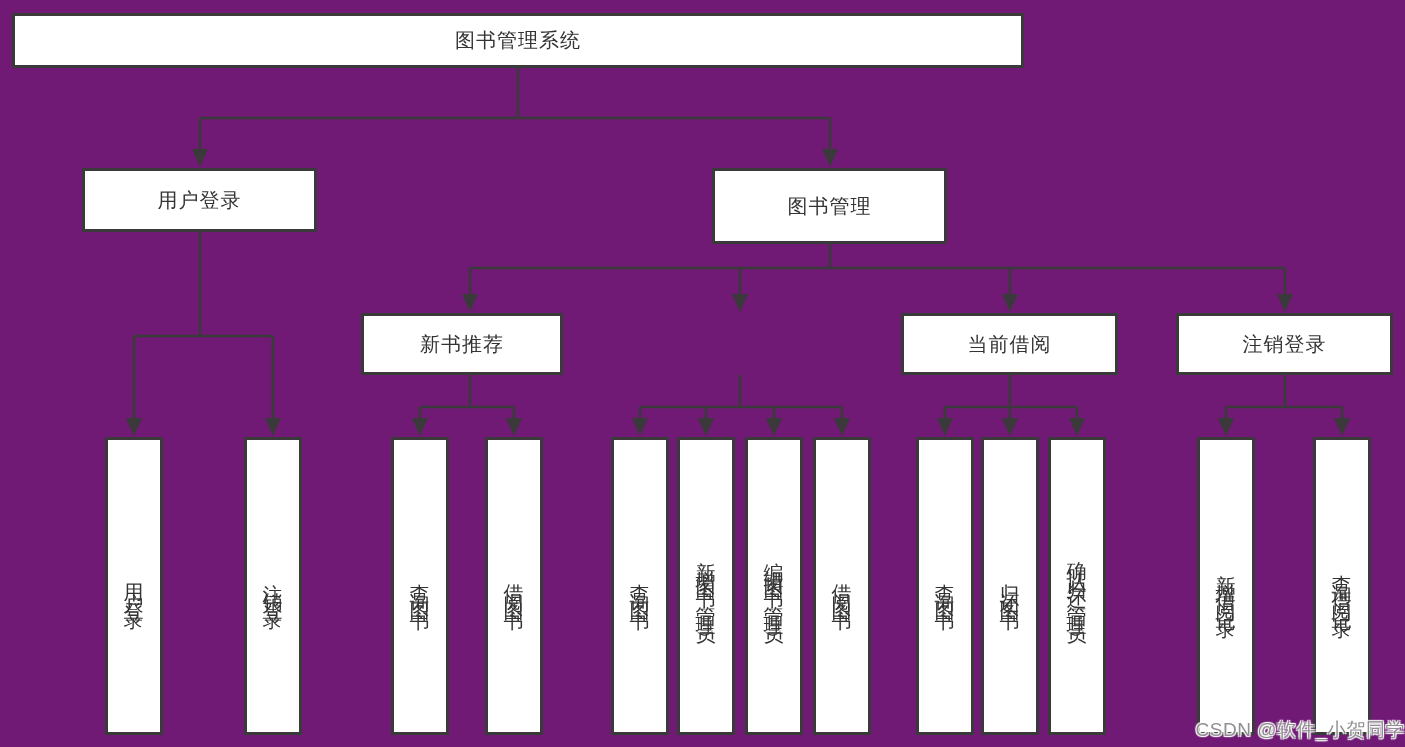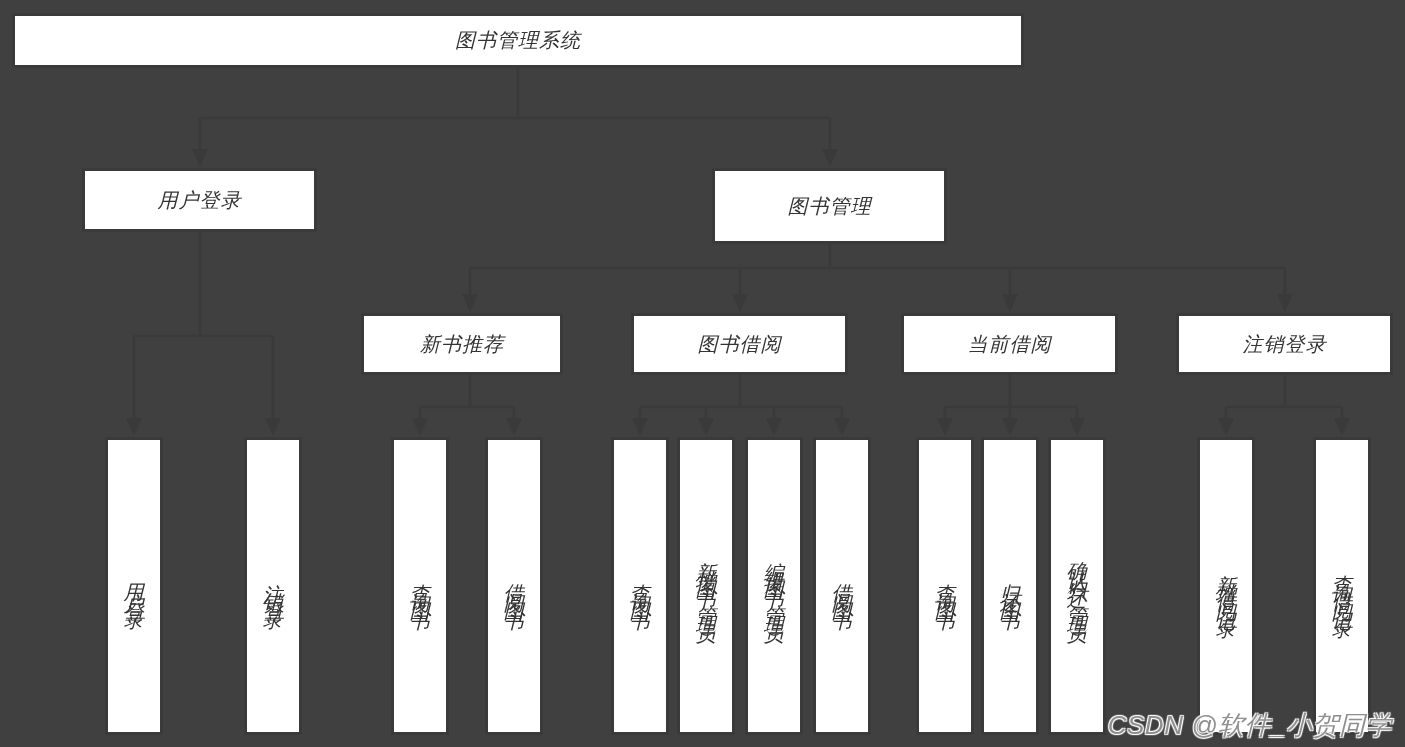--- a/index.html
+++ b/index.html
@@ -5,23 +5,22 @@
   html, body {
     margin: 0;
     padding: 0;
     background: #ffffff;
     font-family: "Liberation Sans", sans-serif;
   }
   .stage {
     position: relative;
     width: 1405px;
     height: 747px;
-    background: #404040;
+    background: #701a75;
     overflow: hidden;
-    font-style: italic;
   }
   .wires {
     position: absolute;
     left: 0;
     top: 0;
     z-index: 1;
   }
   .box {
     position: absolute;
     box-sizing: border-box;
@@ -43,23 +42,23 @@
   }
   .box.v .vtxt {
     writing-mode: vertical-rl;
     text-orientation: mixed;
     letter-spacing: 9px;
     line-height: 1;
     white-space: nowrap;
   }
   .watermark {
     position: absolute;
-    right: 13px;
+    right: 0;
     bottom: 4px;
-    font-size: 26px;
+    font-size: 19px;
     color: #8f8f8f;
     letter-spacing: 0.5px;
     white-space: nowrap;
     text-shadow: 1px 1px 1px #ffffff, -1px -1px 1px #ffffff, 1px -1px 1px #ffffff, -1px 1px 1px #ffffff;
     z-index: 3;
   }
 </style>
 </head>
 <body>
 
@@ -123,23 +122,20 @@
   <div class="box h" style="left:82px;top:168px;width:235px;height:64px">
     <span>用户登录</span>
   </div>
   <div class="box h" style="left:712px;top:168px;width:235px;height:76px">
     <span>图书管理</span>
   </div>
 
   <div class="box h" style="left:361px;top:313px;width:202px;height:62px">
     <span>新书推荐</span>
   </div>
-  <div class="box h" style="left:631px;top:313px;width:217px;height:62px">
-    <span>图书借阅</span>
-  </div>
   <div class="box h" style="left:901px;top:313px;width:217px;height:62px">
     <span>当前借阅</span>
   </div>
   <div class="box h" style="left:1176px;top:313px;width:217px;height:62px">
     <span>注销登录</span>
   </div>
 
   <div class="box v" style="left:105px;top:437px;width:58px;height:298px">
     <span class="vtxt">用户登录</span>
   </div>

